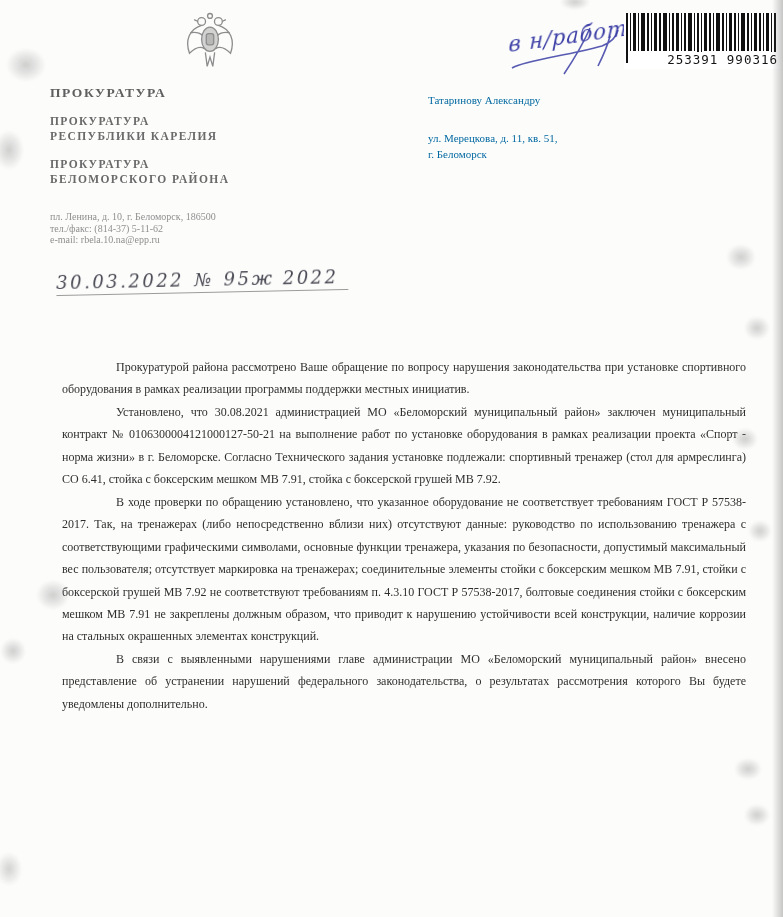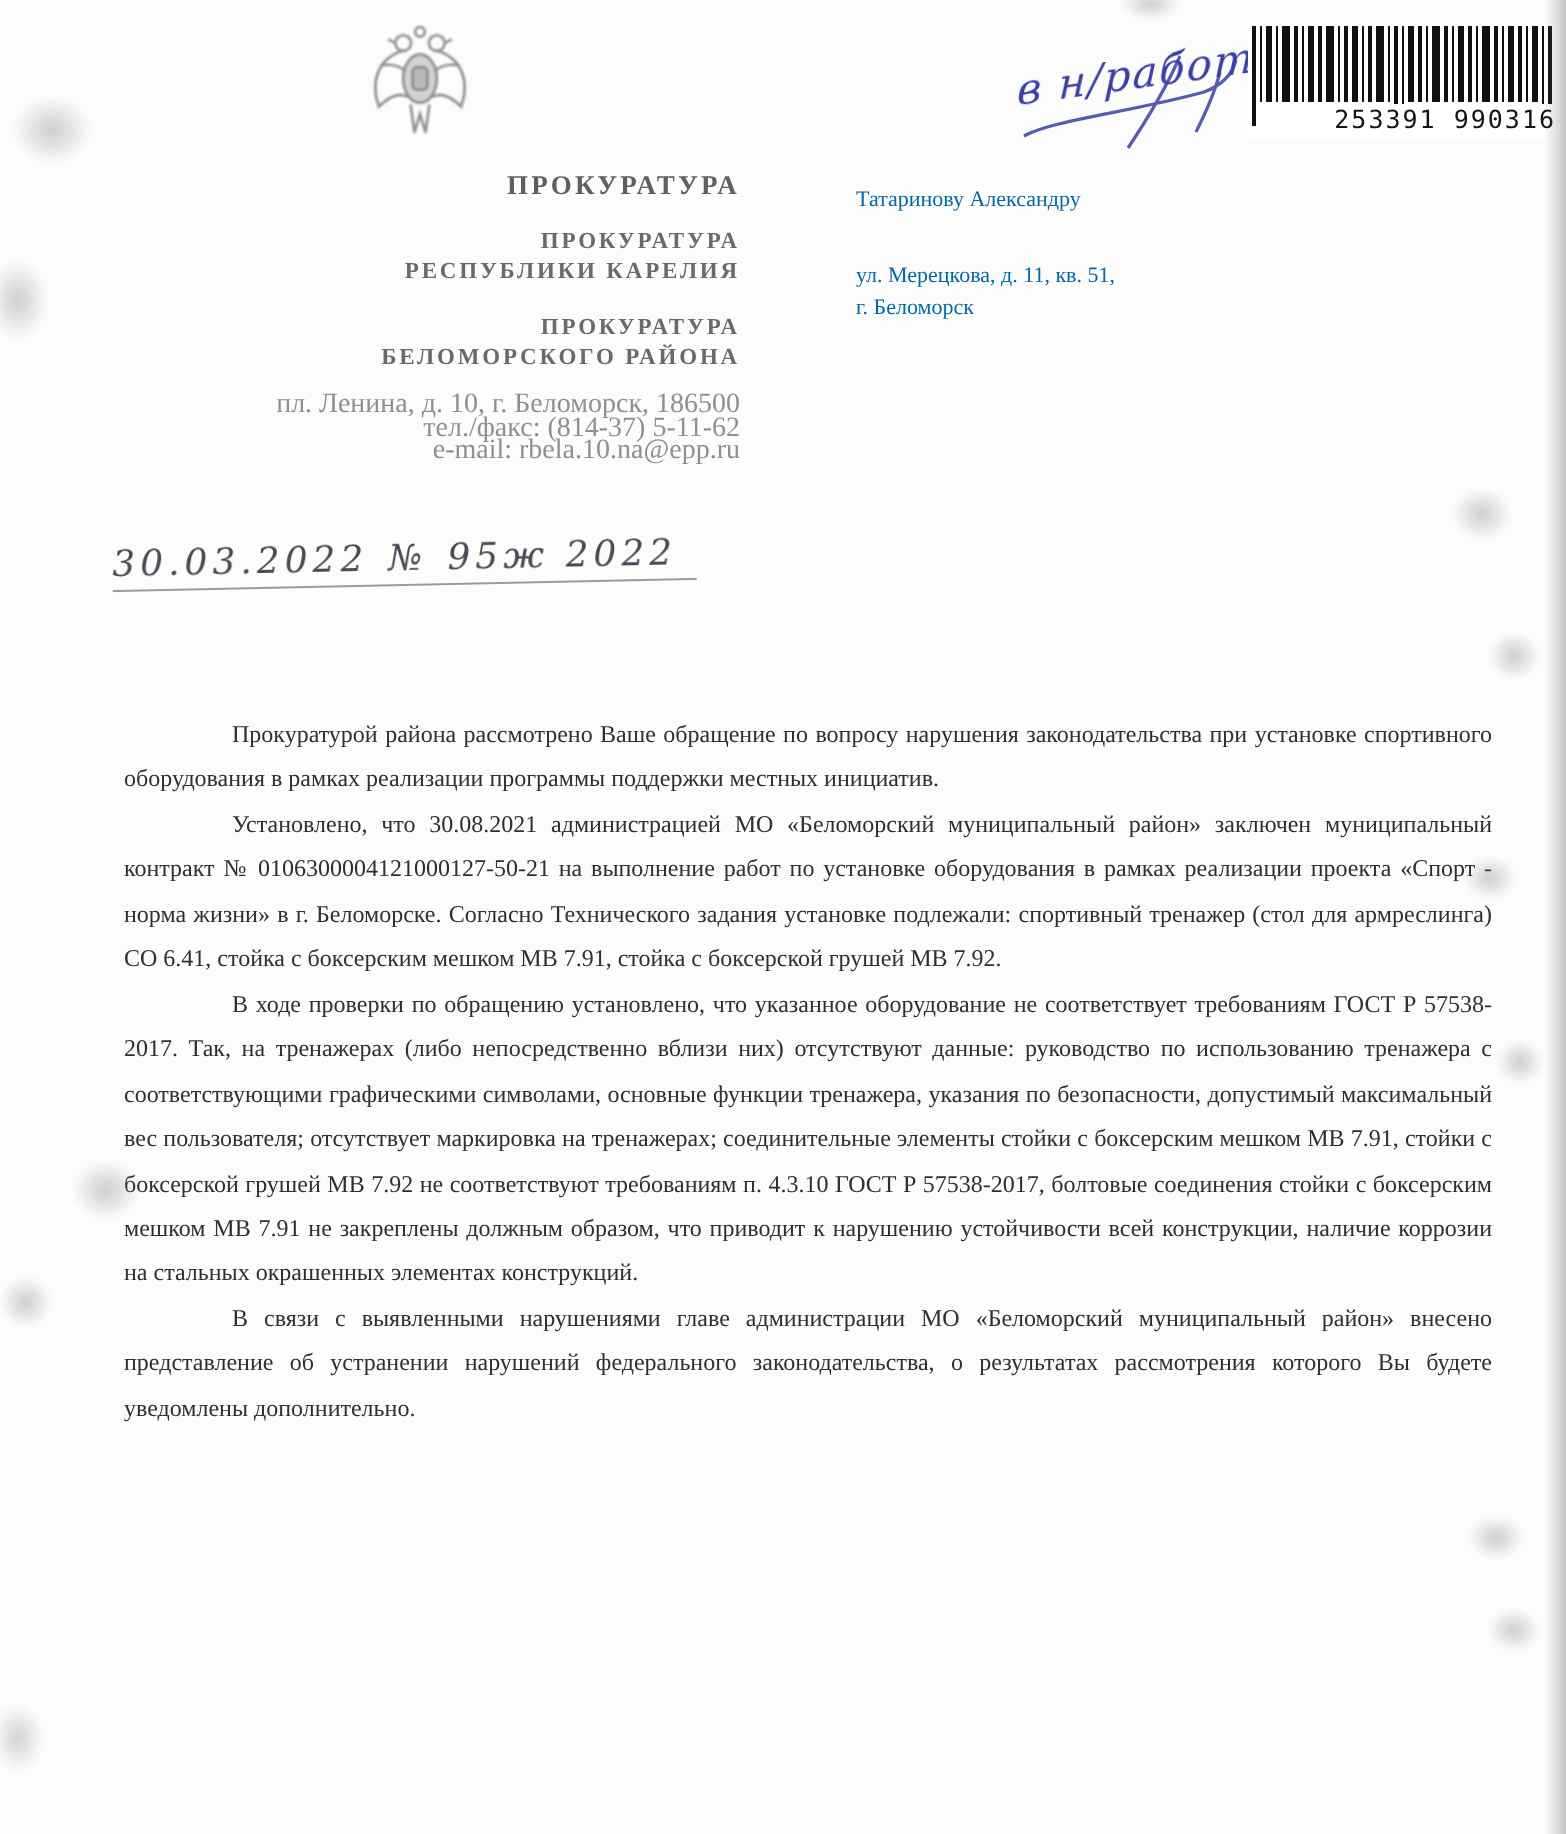--- a/index.html
+++ b/index.html
@@ -2,27 +2,27 @@
 <html><head>
 <meta charset="utf-8">
 <style>
   html,body{margin:0;padding:0;background:#e9e9e9;}
   .page{
     position:relative;width:783px;height:917px;margin:0 auto;
     background:#fcfcfb;overflow:hidden;
     font-family:"Liberation Serif", serif;color:#303030;
   }
   
-  .letterhead{position:absolute;left:50px;top:10px;width:320px;text-align:right;}
+  .letterhead{position:absolute;left:50px;top:10px;width:320px;text-align:left;}
   .emblem{width:56px;height:66px;margin:0 auto;display:block;filter:blur(.5px);opacity:.85;}
   .org{margin-top:8px;font-weight:bold;font-size:13.5px;letter-spacing:1.6px;
        color:#5f5f5f;line-height:17px;filter:blur(.25px);}
   .sub-org{margin-top:13px;font-weight:bold;font-size:11.5px;letter-spacing:1.4px;
        color:#6a6a6a;line-height:15px;filter:blur(.25px);}
-  .addr{margin-top:10px;font-size:14px;color:#8f8f8f;line-height:11.5px;filter:blur(.3px);}
+  .addr{margin-top:24px;font-size:10px;color:#8f8f8f;line-height:11.5px;filter:blur(.3px);}
   
   .ref-line{
     position:absolute;left:56px;top:256px;width:292px;height:34px;
     border-bottom:1.5px solid #9b9b9b;
     font-family:"DejaVu Serif", serif;font-style:italic;
     font-size:18px;letter-spacing:2.5px;color:#4a4a55;
     transform:rotate(-1.2deg);display:flex;align-items:flex-end;gap:10px;
     padding-bottom:2px;filter:blur(.2px);
   }
   

